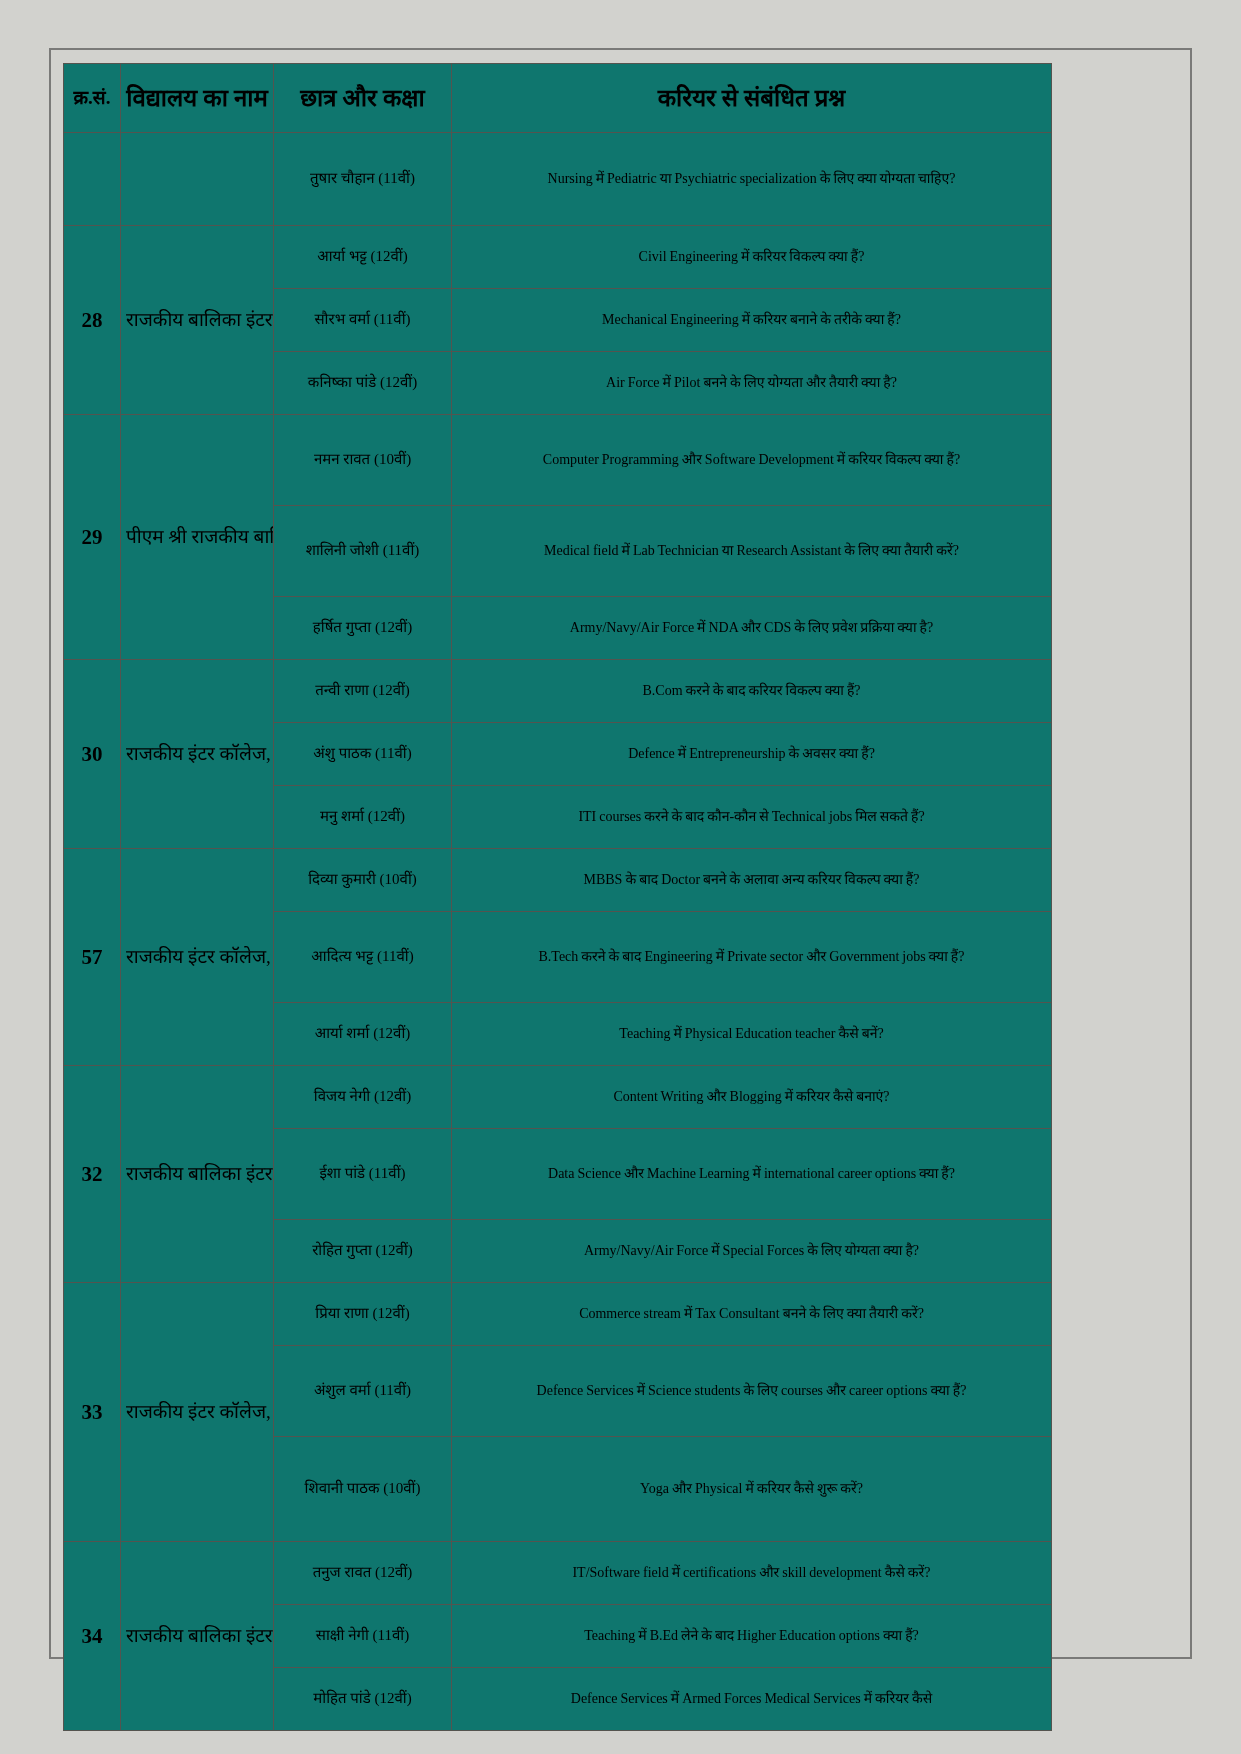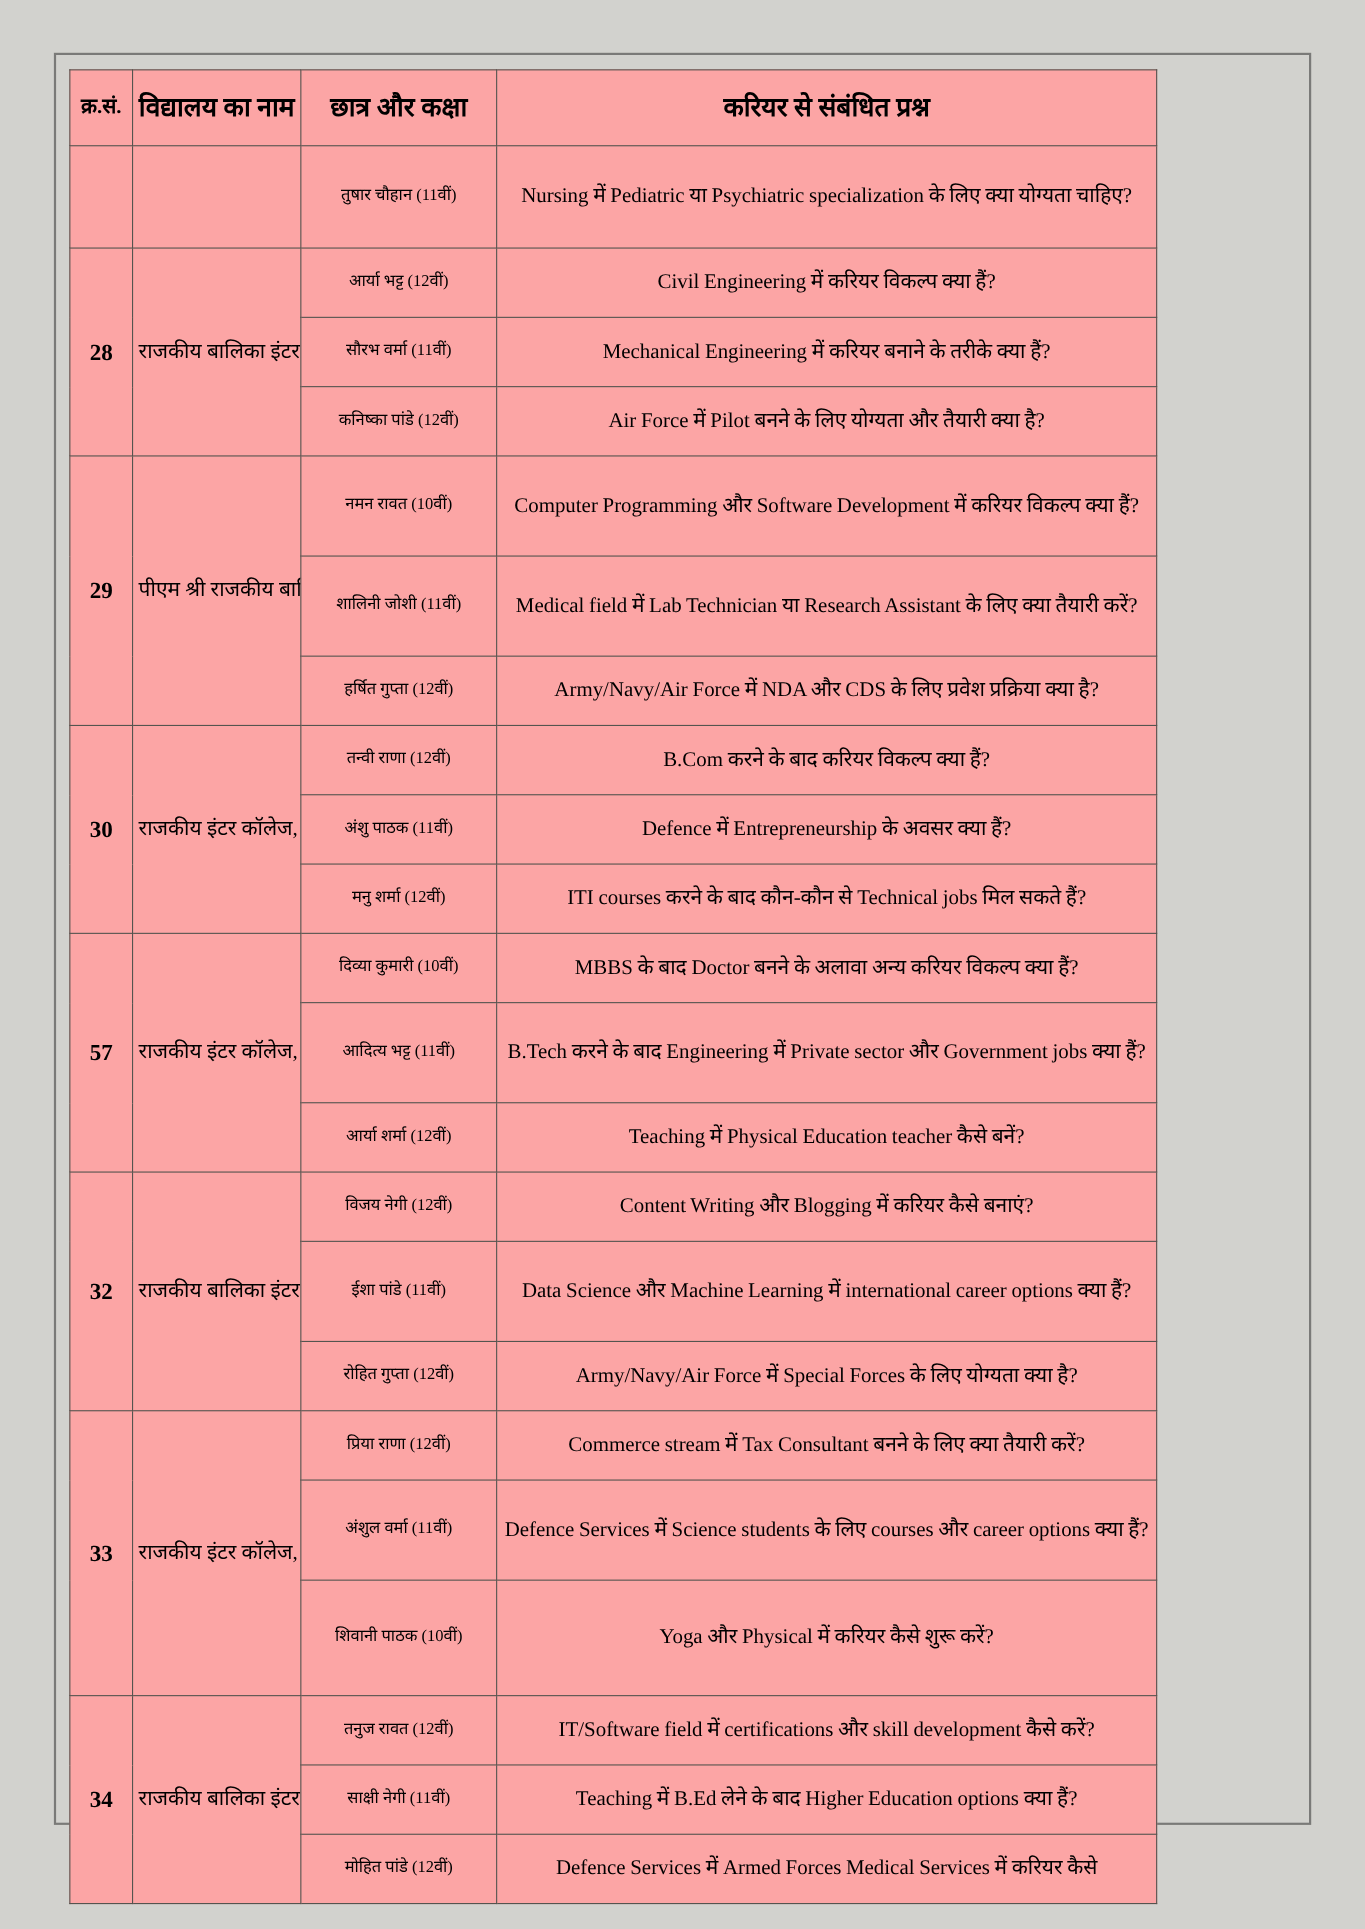--- a/index.html
+++ b/index.html
@@ -27,21 +27,21 @@
   .table-wrap {
     position: absolute;
     left: 12px;
     top: 13px;
     width: 988px;
   }
   table.main {
     border-collapse: collapse;
     table-layout: fixed;
     width: 988px;
-    background: #fca5a5;
+    background: #0f766e;
   }
   table.main td, table.main th {
     border: 1.5px solid #54544f;
     padding: 4px 5px;
     vertical-align: middle;
     text-align: center;
     overflow: hidden;
     white-space: nowrap;
   }
   
@@ -74,21 +74,21 @@
     padding-right: 3px;
   }
   td.student {
     font-size: 15px;
     line-height: 1.30;
     white-space: normal;
     padding-left: 4px;
     padding-right: 4px;
   }
   td.question {
-    font-size: 19px;
+    font-size: 14px;
     line-height: 1.32;
     white-space: normal;
     padding-left: 6px;
     padding-right: 6px;
     word-spacing: -0.5px;
   }
   .h-tall  { height: 84px; }
   .h-reg   { height: 54px; }
   .h-two   { height: 82px; }
   .h-three { height: 96px; }

